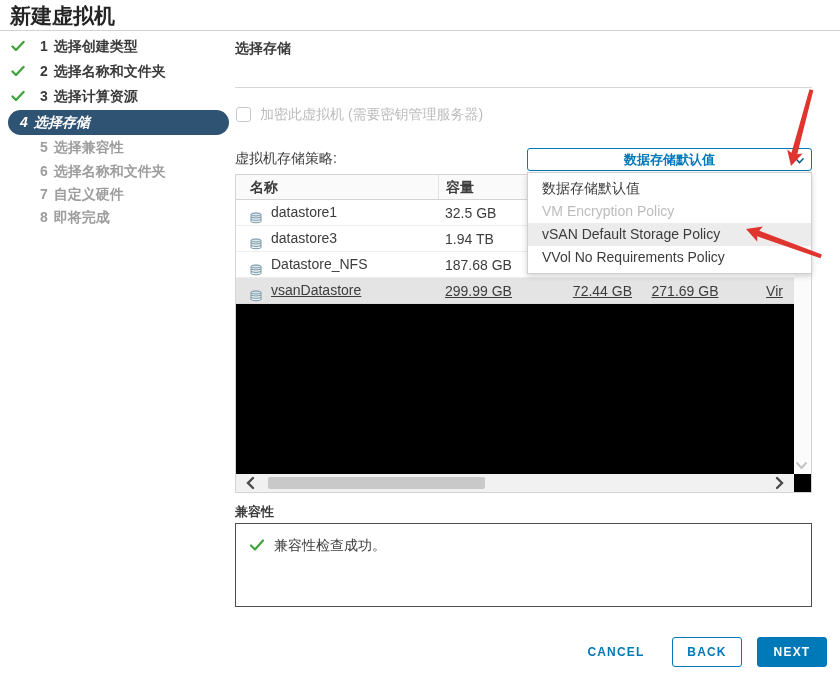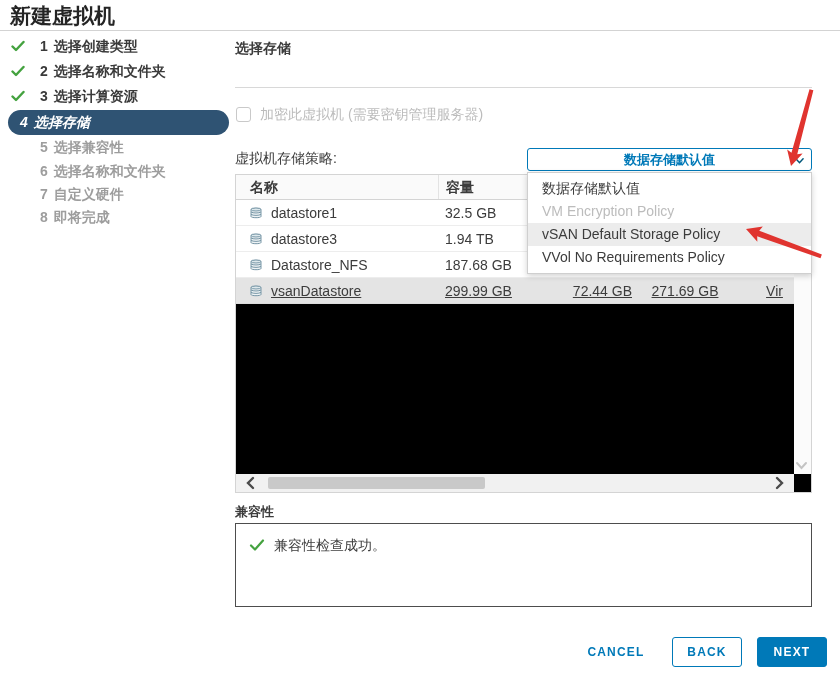--- a/index.html
+++ b/index.html
@@ -45,21 +45,21 @@
               border:1px solid #d4d4d4; background:#000000; }
   .t-head { position:absolute; left:0; top:0; width:575px; height:25px; background:#fafafa;
             border-bottom:1px solid #d4d4d4; display:flex; font-size:14px; font-weight:700; }
   .t-head .c-name { width:202px; padding-left:14px; line-height:25px; }
   .t-head .c-cap { width:90px; padding-left:7px; line-height:25px; border-left:1px solid #e3e3e3; }
   .t-row { position:absolute; left:0; width:575px; height:26px; display:flex; font-size:14px;
            border-bottom:1px solid #ededed; background:#fff; cursor:pointer; }
   .t-row.sel { background:#e4e4e4; border-bottom:1px solid #dcdcdc;text-decoration:underline; }
   .r1{top:25px}.r2{top:51px}.r3{top:77px}.r4{top:103px}
   .cell { line-height:26px; overflow:hidden; white-space:nowrap; }
-  .cell.name { width:202px; padding-left:13px; display:flex; align-items:center; gap:8px; }
+  .cell.name { width:202px; padding-left:13px; display:flex; align-items:flex-end; gap:8px; }
   .cell.cap { width:90px; padding-left:7px; }
   .cell.prov { width:104px; text-align:right; }
   .cell.free { width:106px; text-align:center; }
   .cell.typ { width:73px; text-align:center; }
   .ds-ic { width:14px; height:14px; flex:0 0 14px; }
 
   .v-gutter { position:absolute; right:0; top:0; width:17px; height:299px; background:#fbfbfb; }
   .v-chevron { position:absolute; right:3px; top:286px; }
 
   .h-scroll { position:absolute; left:0; bottom:0; width:558px; height:18px; background:#f1f1f1; }

